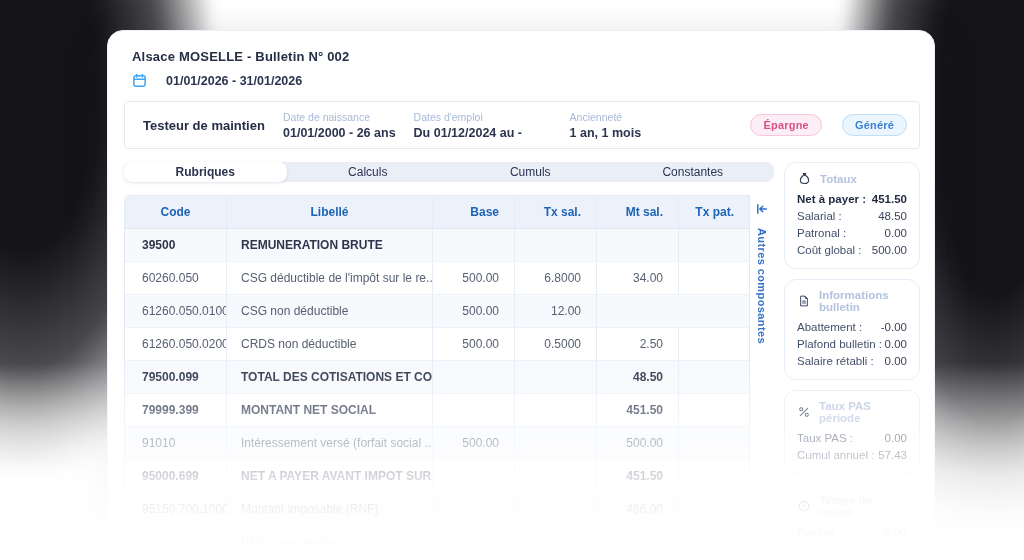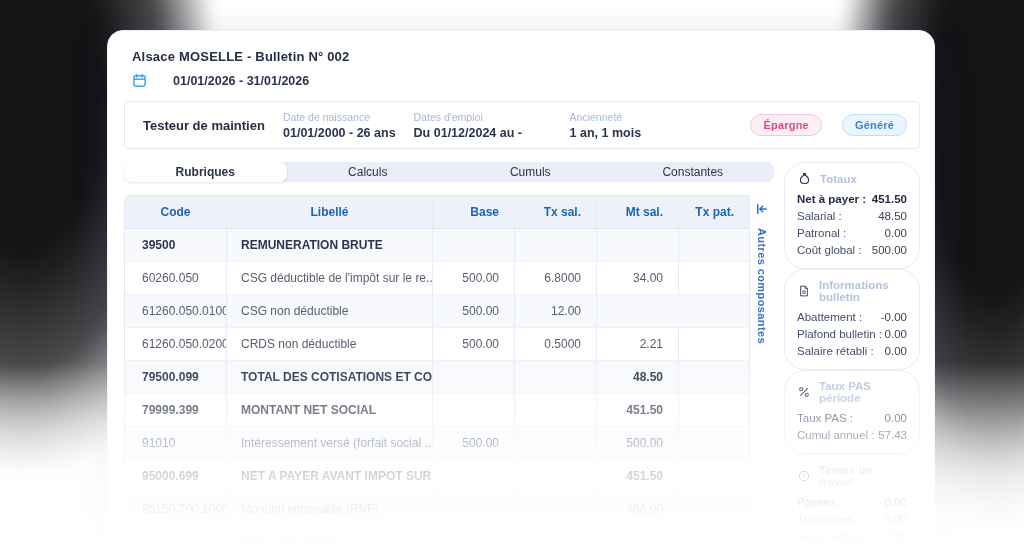--- a/index.html
+++ b/index.html
@@ -14,21 +14,21 @@
   .blob-right{right:-70px;top:-70px;width:250px;height:600px;
     background:radial-gradient(ellipse at 60% 32%, rgba(12,12,15,0.97) 30%, rgba(14,14,18,0.75) 52%, rgba(20,20,26,0) 74%);}
 
   
   .card{position:absolute;left:107px;top:30px;width:828px;height:545px;z-index:10;
     background:#fff;border:1px solid #eef2f8;border-radius:16px;
     box-shadow:0 12px 40px rgba(25,35,55,0.20);
     padding:16px 14px 0 16px;box-sizing:border-box;color:#2b3550;}
 
   .page-title{font-size:13px;font-weight:700;color:#252e45;letter-spacing:.2px;margin:2px 0 0 8px;}
-  .period-row{display:flex;align-items:center;gap:26px;margin:9px 0 0 8px;}
+  .period-row{display:flex;align-items:center;gap:19px;margin:9px 0 0 8px;}
   .period-label{font-size:12.5px;font-weight:600;color:#2b3550;}
 
   
   .emp-bar{margin-top:13px;height:48px;border:1px solid #e4eaf3;border-radius:4px;
     display:flex;align-items:center;padding:0 12px 0 18px;box-sizing:border-box;}
   .emp-name{font-size:13px;font-weight:700;color:#252e45;width:122px;}
   .emp-field{margin-left:18px;}
   .emp-field:nth-of-type(2){width:138px;}
   .emp-field:nth-of-type(3){width:132px;}
   .f-label{font-size:10.5px;color:#a7b9d6;margin-bottom:3px;}
@@ -66,21 +66,21 @@
   .t-head .c-code,.t-head .c-libelle{justify-content:center;padding-left:0;}
   .row-bold .tc{font-weight:700;color:#2c364c;}
 
   
   .strip{width:26px;display:flex;flex-direction:column;align-items:center;}
   .collapse-btn{margin-top:7px;color:#2f6fc2;cursor:pointer;line-height:0;}
   .strip-label{margin-top:12px;writing-mode:vertical-rl;text-orientation:mixed;
     font-size:11px;font-weight:600;color:#3572c6;letter-spacing:.4px;}
 
   
-  .panel{border:1px solid #e6ecf5;border-radius:21px;padding:9px 12px 9px 12px;margin-bottom:0;box-sizing:border-box;}
+  .panel{border:1px solid #e6ecf5;border-radius:12px;padding:9px 12px 9px 12px;margin-bottom:10px;box-sizing:border-box;}
   .panel-head{display:flex;align-items:center;gap:9px;margin-bottom:6px;}
   .panel-icon{color:#2e3a55;line-height:0;margin-left:1px;}
   .panel-title{font-size:11.5px;color:#b3c3de;font-weight:600;}
   .stat{display:flex;justify-content:space-between;font-size:11.5px;line-height:17px;color:#44506b;}
   .stat .v{color:#39435a;}
   .stat.bold .v,.stat.bold .l{font-weight:700;color:#1f2940;}
 
   
   .fade{position:absolute;left:0;top:363px;width:1024px;height:197px;z-index:60;pointer-events:none;
     background:linear-gradient(180deg, rgba(255,255,255,0) 0%, rgba(255,255,255,0.45) 30%,
@@ -168,21 +168,21 @@
                 <div class="tc c-libelle">CSG non déductible</div>
                 <div class="tc c-base">500.00</div>
                 <div class="tc c-mt_sal">12.00</div>
                 <div class="tc c-tx_pat"></div>
               </div>
               <div class="t-row">
                 <div class="tc c-code">61260.050.0200</div>
                 <div class="tc c-libelle">CRDS non déductible</div>
                 <div class="tc c-base">500.00</div>
                 <div class="tc c-tx_sal">0.5000</div>
-                <div class="tc c-mt_sal">2.21</div>
+                <div class="tc c-mt_sal">2.50</div>
                 <div class="tc c-tx_pat"></div>
               </div>
               <div class="t-row row-bold">
                 <div class="tc c-code">79500.099</div>
                 <div class="tc c-libelle">TOTAL DES COTISATIONS ET CONT...</div>
                 <div class="tc c-base"></div>
                 <div class="tc c-tx_sal"></div>
                 <div class="tc c-mt_sal">48.50</div>
                 <div class="tc c-tx_pat"></div>
               </div>

